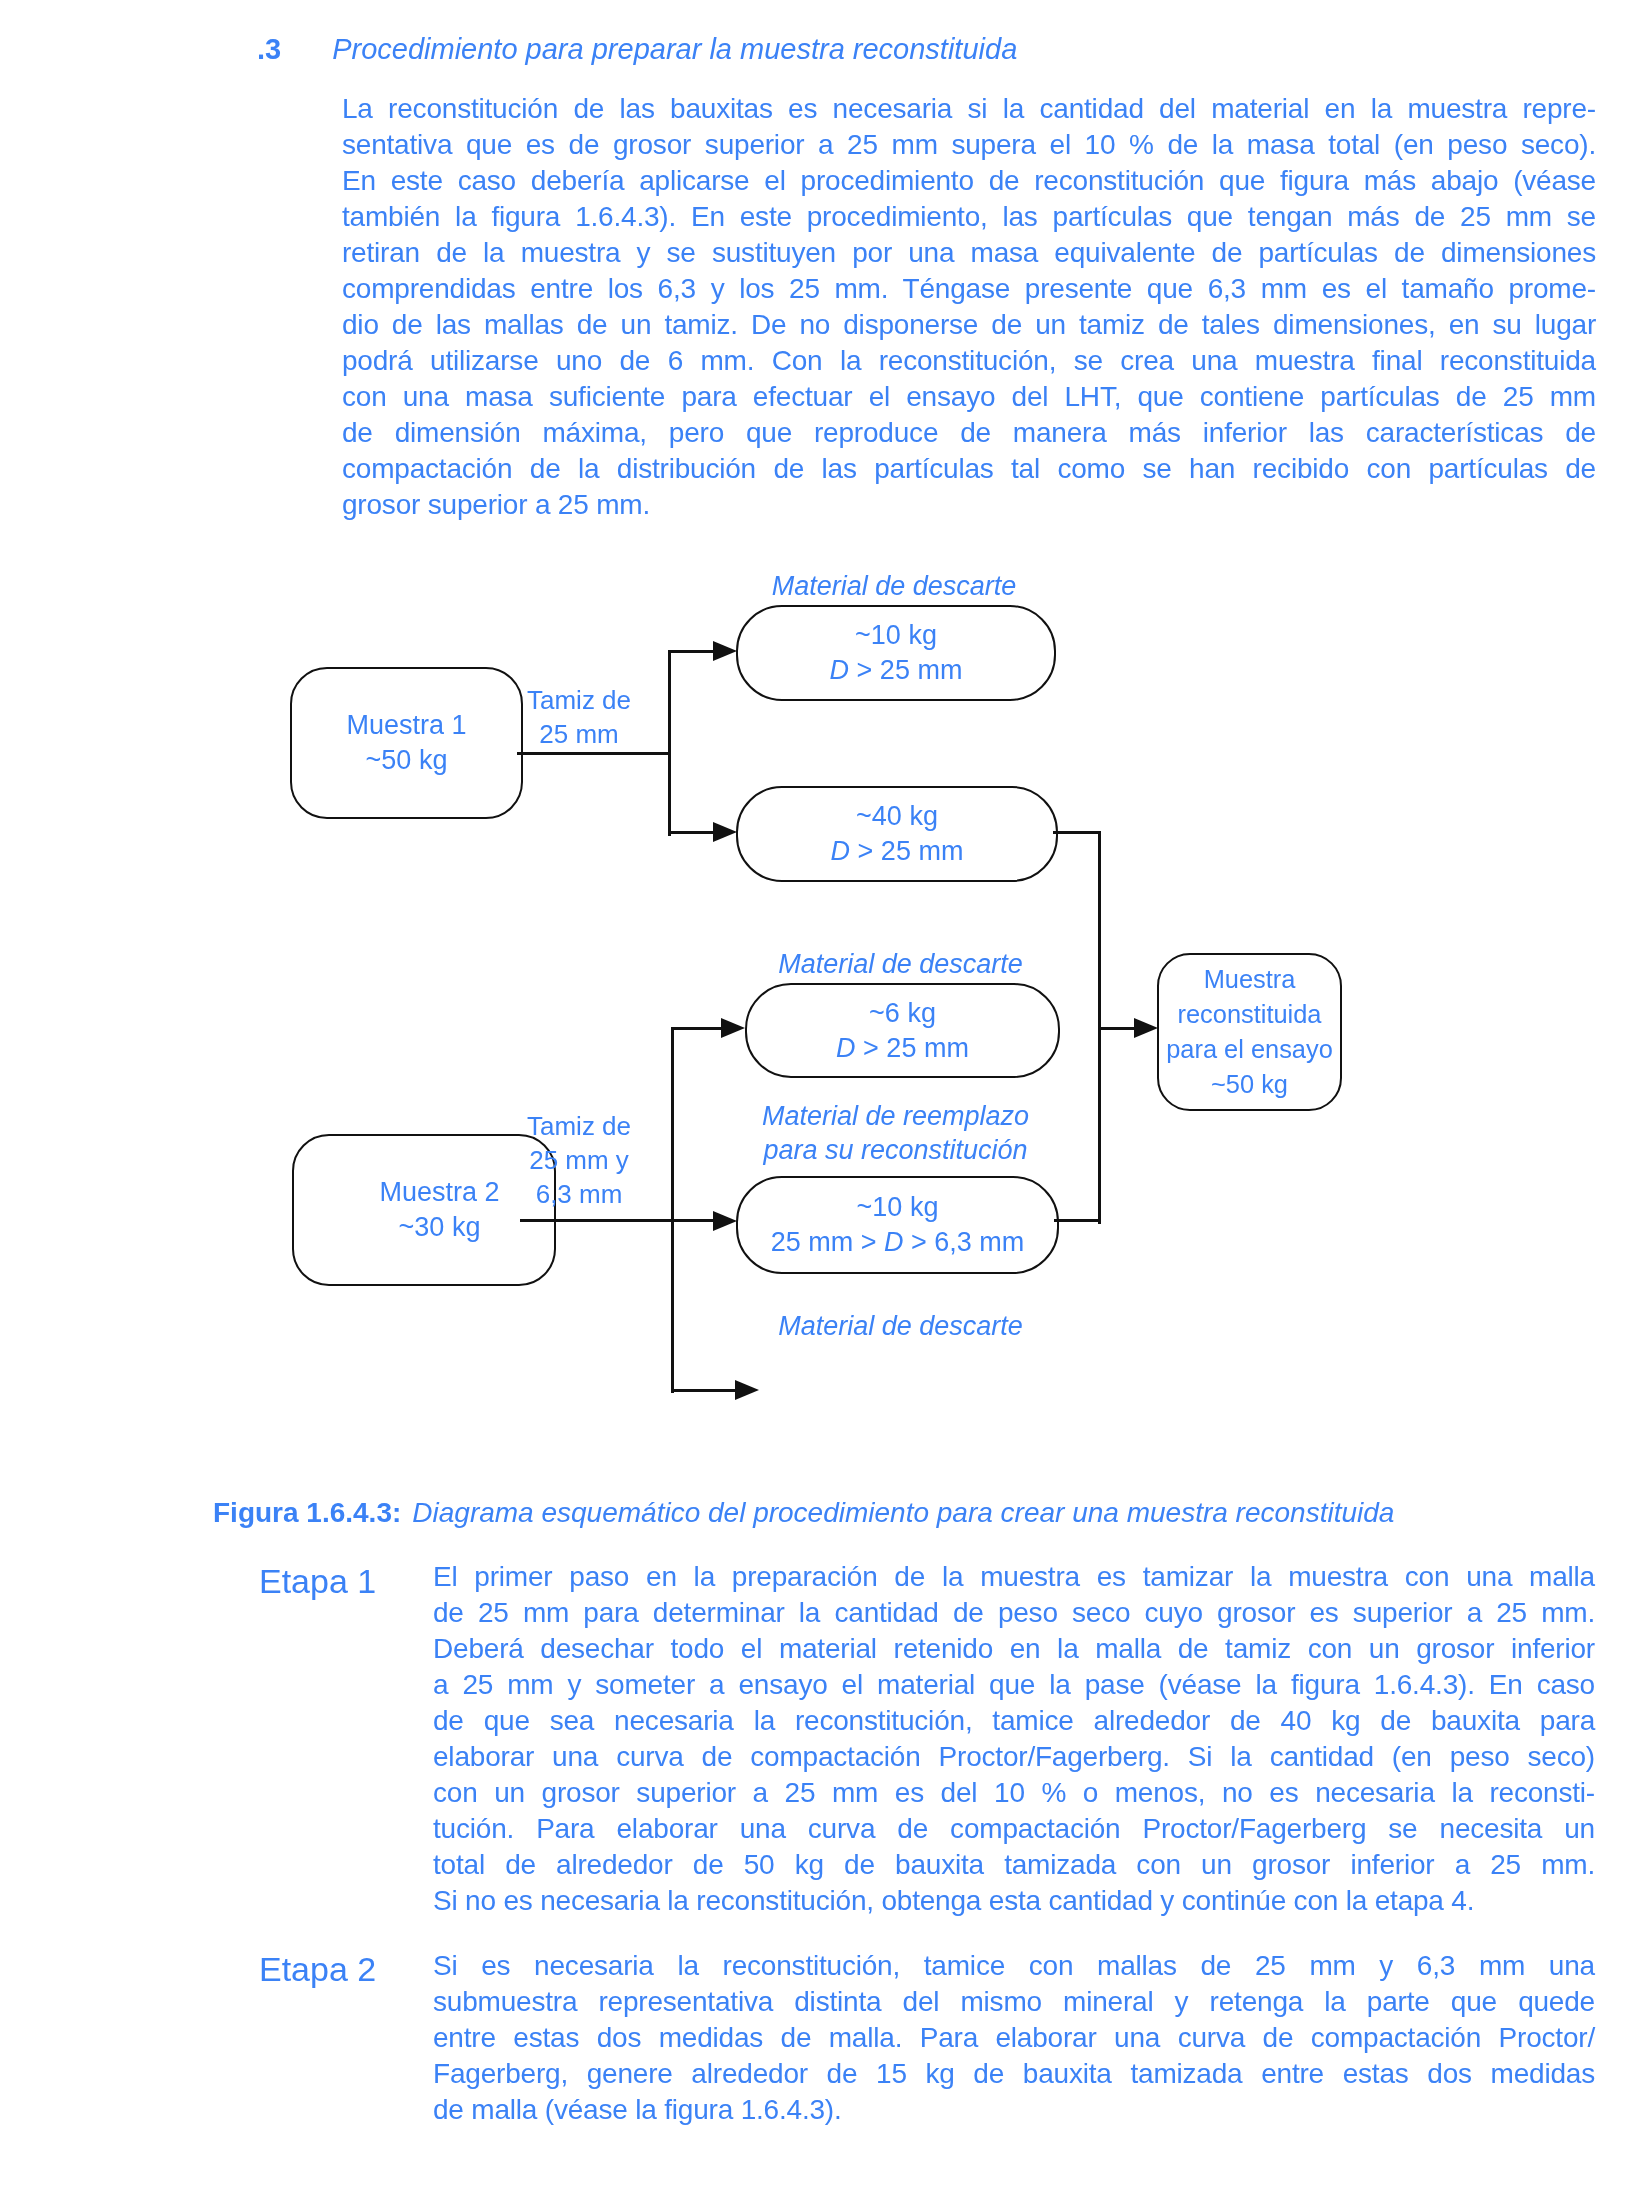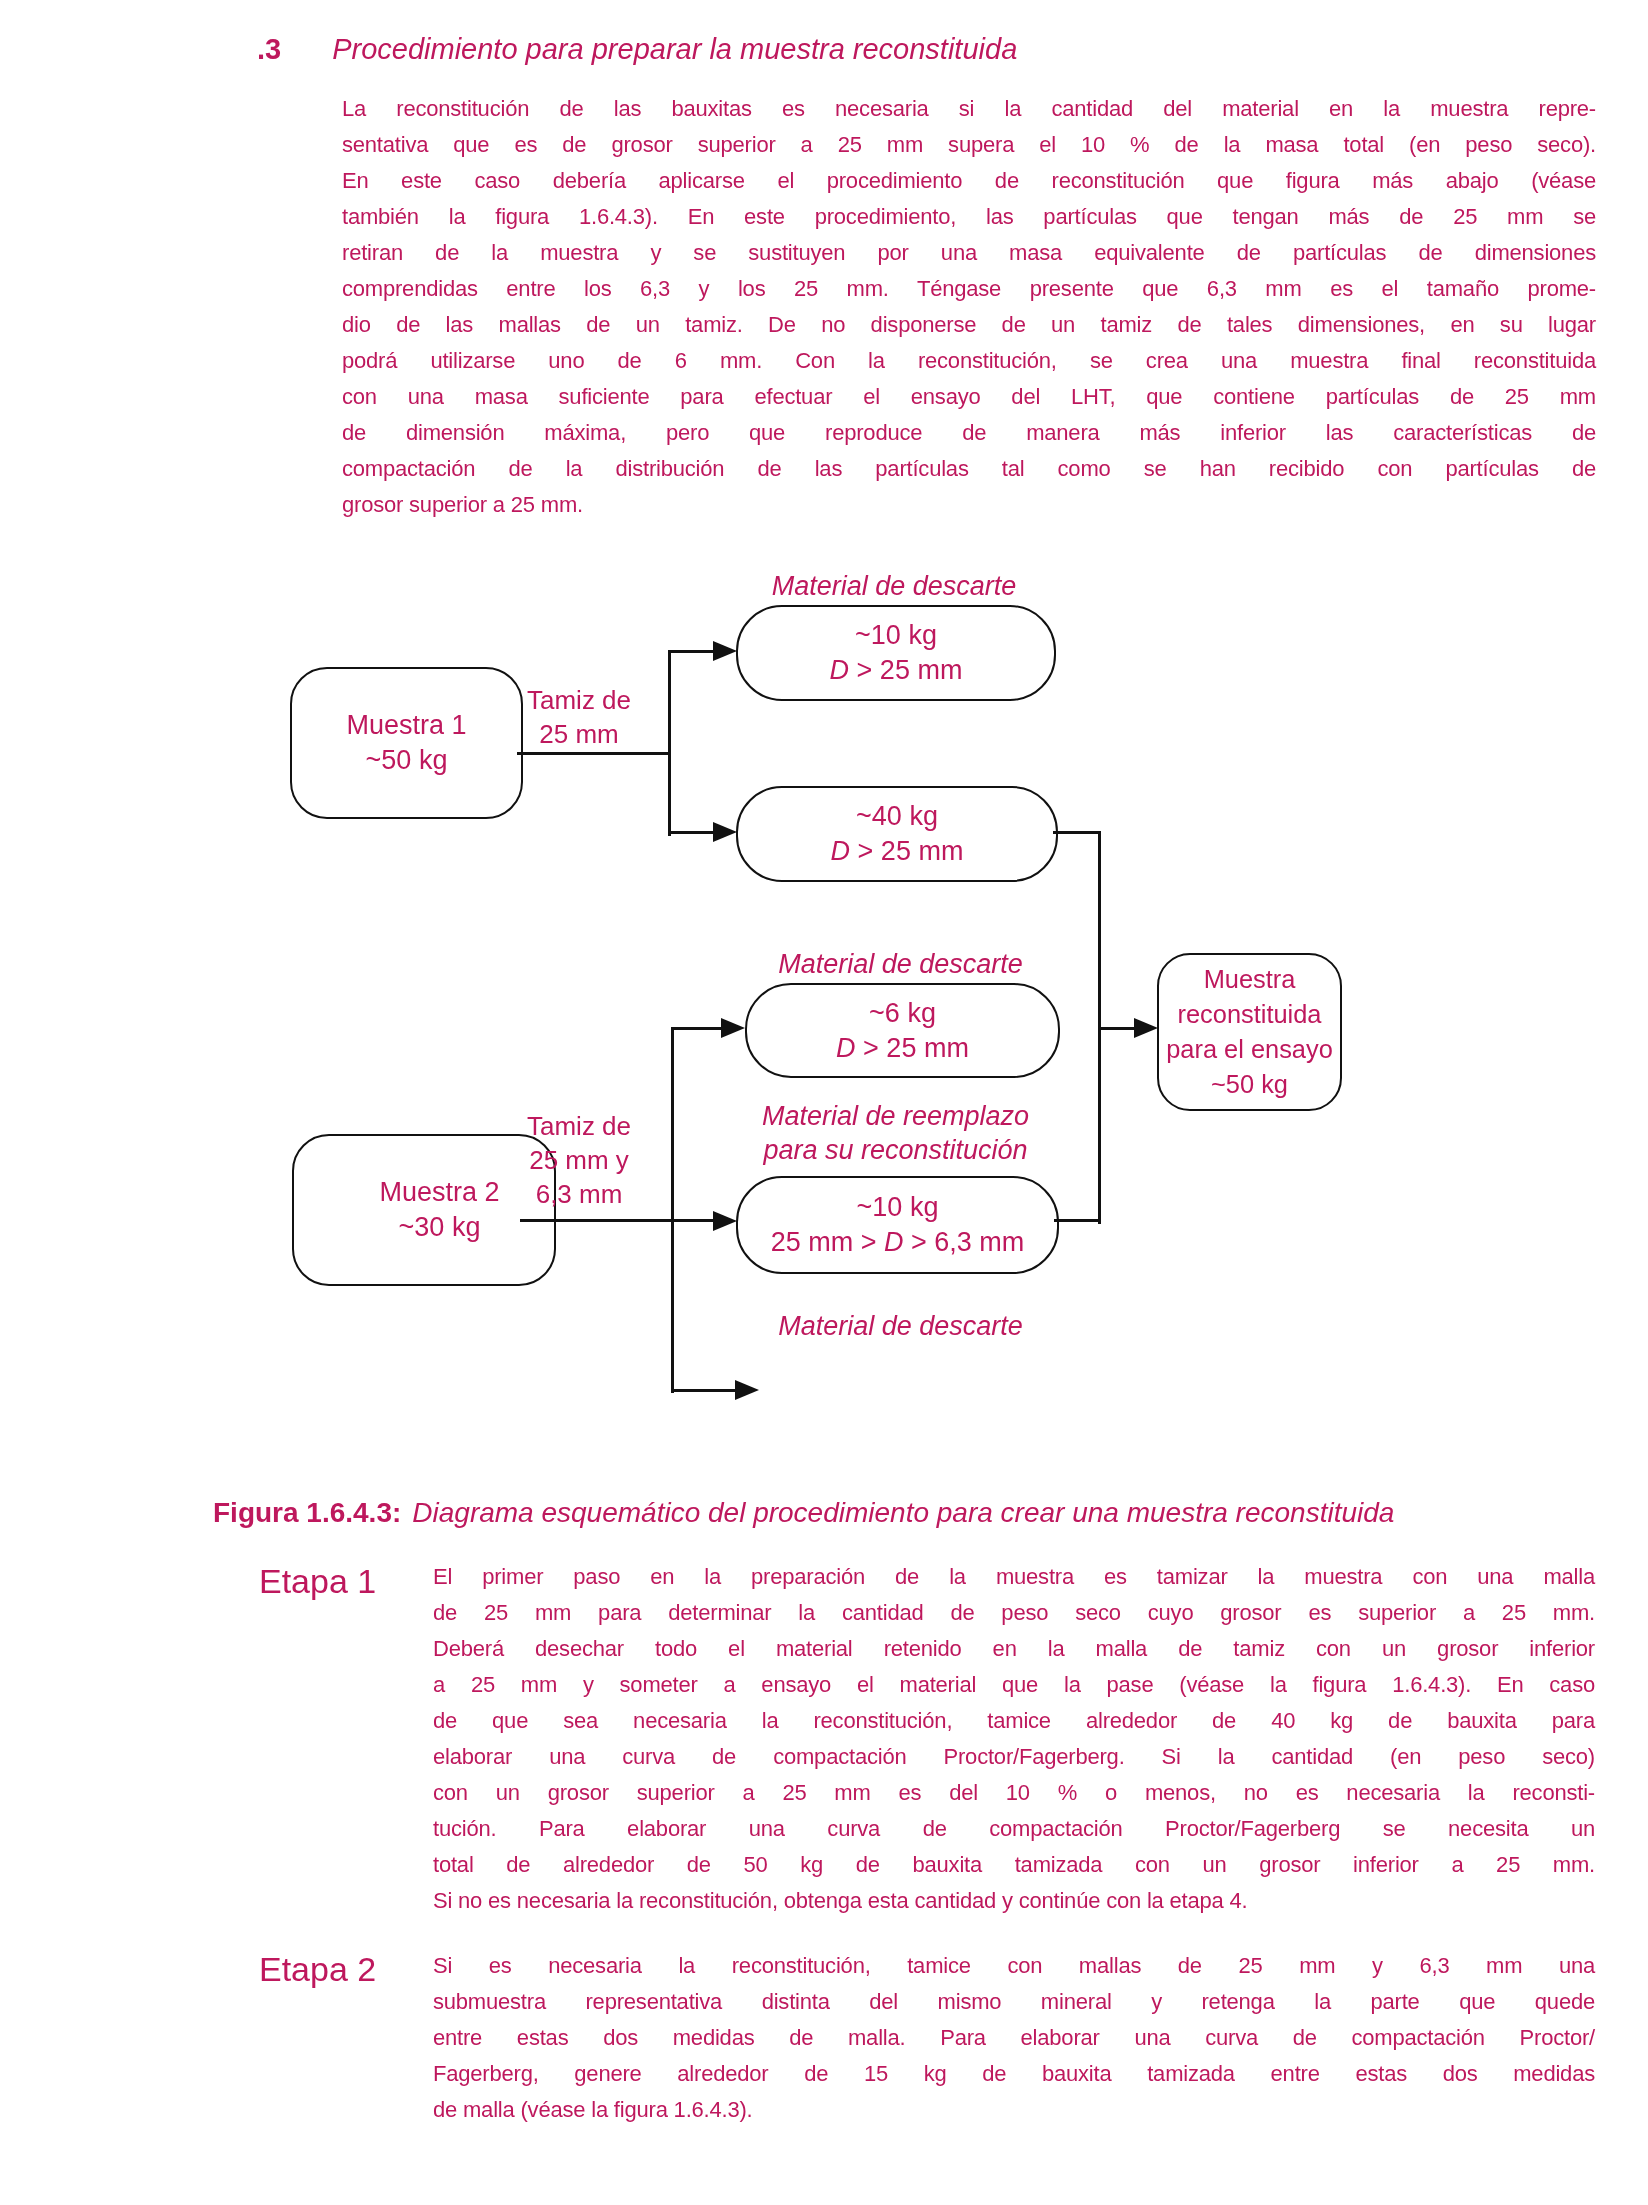--- a/index.html
+++ b/index.html
@@ -1,24 +1,24 @@
 <!DOCTYPE html>
 <html style="font-size:12.7px"><head>
 <meta charset="utf-8">
 <style>
   html,body{margin:0;padding:0;background:#ffffff;}
   .page{
     position:relative;width:1648px;height:2205px;background:#ffffff;
-    font-family:"Liberation Sans", sans-serif;color:#be185d;overflow:hidden;
+    font-family:"Liberation Sans", sans-serif;color:#3b82f6;overflow:hidden;
   }
   
   .heading{position:absolute;top:33px;left:257px;font-size:29px;white-space:nowrap;}
   .heading .num{font-weight:bold;font-style:normal;}
   .heading .title{font-style:italic;margin-left:51px;}
-  .para{position:absolute;font-size:22px;line-height:36px;letter-spacing:-0.2px;}
+  .para{position:absolute;font-size:28px;line-height:36px;letter-spacing:-0.2px;}
   .para .ln{text-align:justify;text-align-last:justify;}
   .para .ln:last-child{text-align-last:auto;}
   #intro{left:342px;top:91px;width:1254px;}
   #step1-text{left:433px;top:1559px;width:1162px;}
   #step2-text{left:433px;top:1948px;width:1162px;}
   .step-label{position:absolute;left:259px;font-size:34px;}
   #step1-label{top:1562px;}
   #step2-label{top:1950px;}
   .caption{position:absolute;top:1497px;left:213px;font-size:28px;white-space:nowrap;}
   .caption .cap-label{font-weight:bold;}

